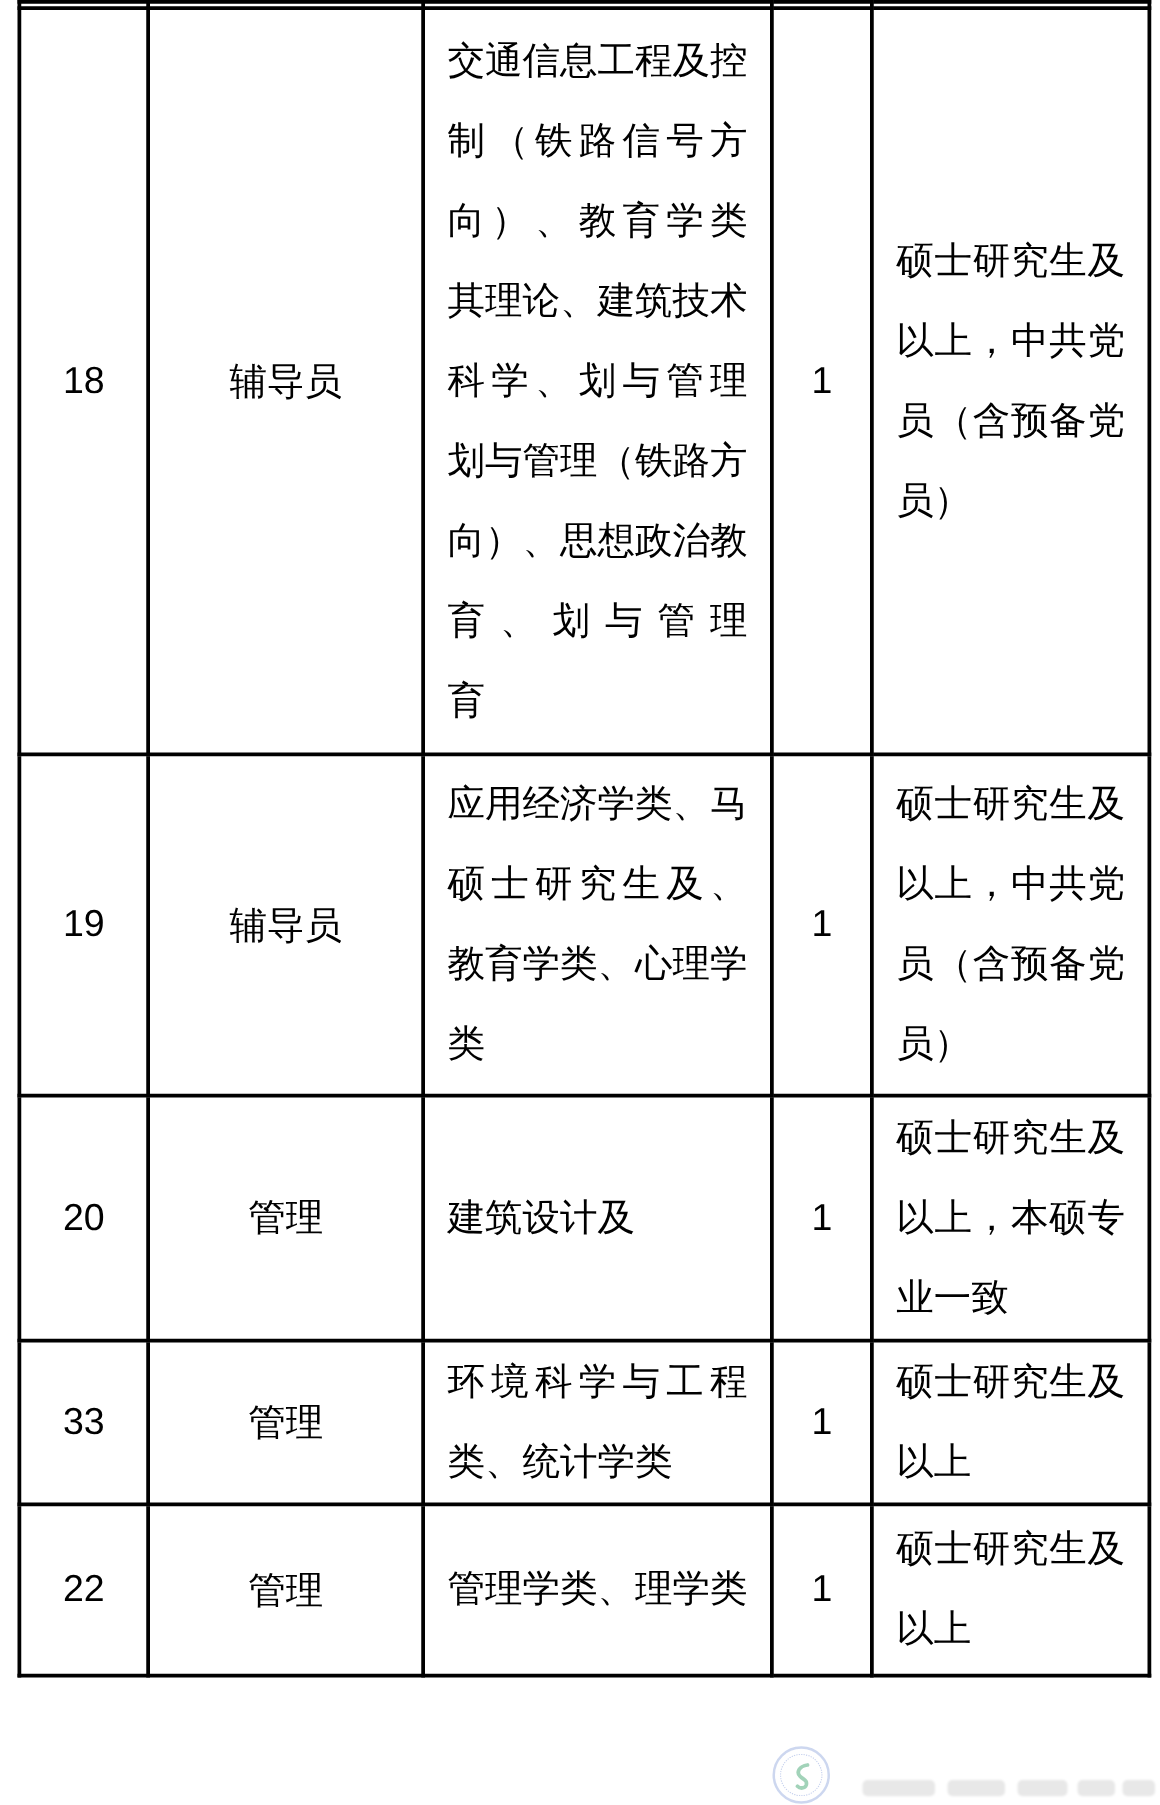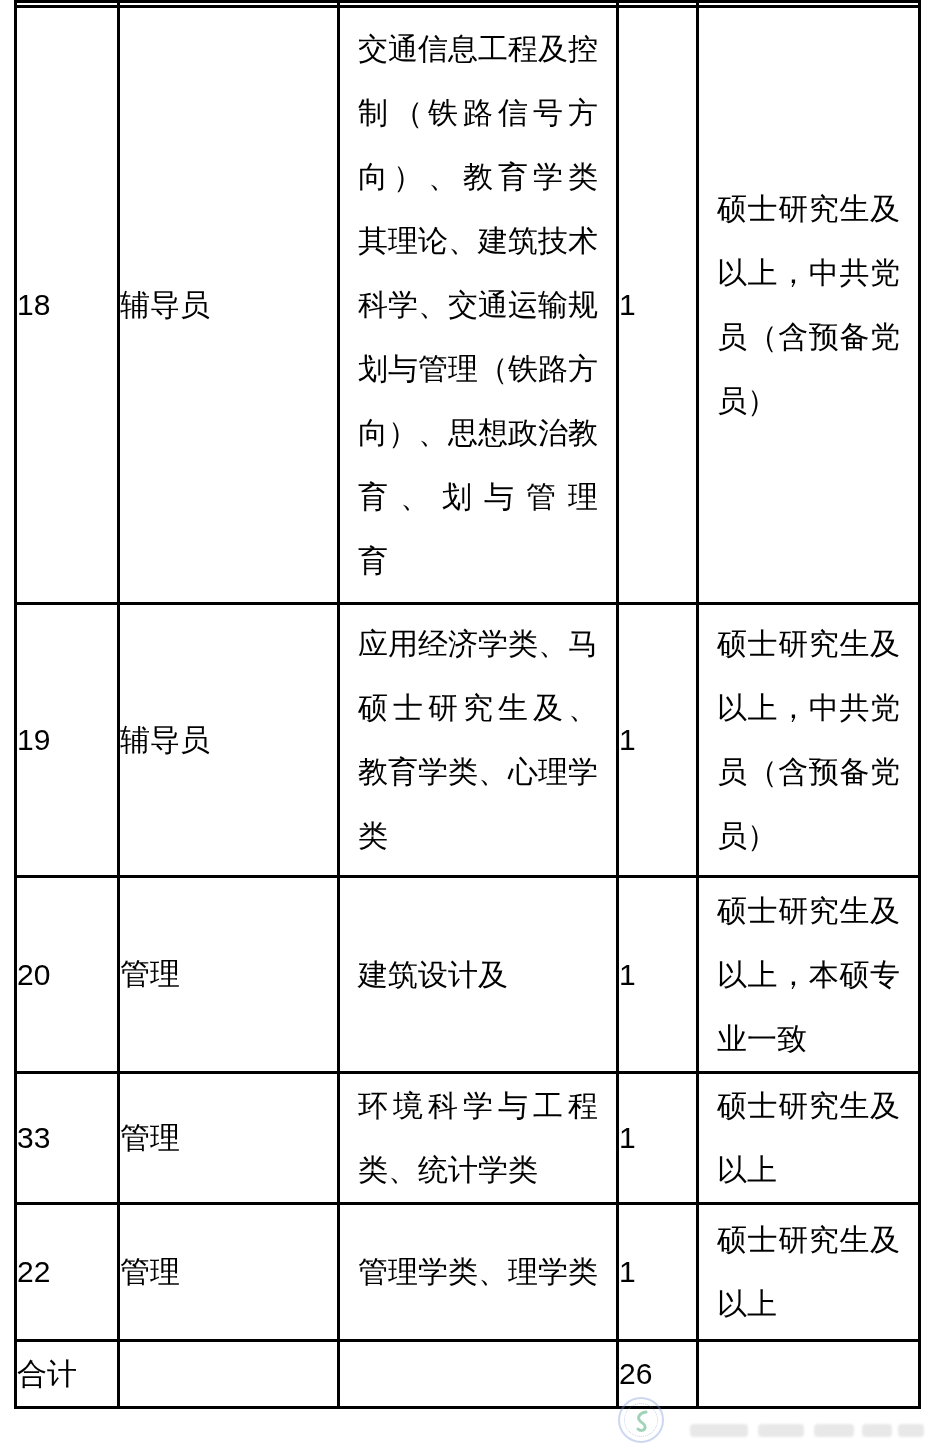--- a/index.html
+++ b/index.html
@@ -36,21 +36,21 @@
   
   tr.cut-row    { height: 5px; }
   tr.cut-row td { padding: 0; font-size: 0; line-height: 0; }
   tr.r-18    { height: 597px; }
   tr.r-19    { height: 273px; }
   tr.r-20    { height: 196px; }
   tr.r-21    { height: 131px; }
   tr.r-22    { height: 137px; }
   tr.r-total { height: 67px;  }
 
-  td.c-seq, td.c-pos, td.c-count { }
+  td.c-seq, td.c-pos, td.c-count { text-align: center; }
   td.c-major, td.c-req { padding: 0 18px; }
 
   .tline {
     line-height: 64px;
     text-align: justify;
     text-align-last: justify;
     white-space: nowrap;
   }
   .tline:last-child { text-align-last: left; }
   .tline:only-child { text-align-last: left; }
@@ -117,21 +117,21 @@
     </tr>
 
     <tr class="r-18">
       <td class="c-seq">18</td>
       <td class="c-pos">辅导员</td>
       <td class="c-major">
             <div class="tline">交通信息工程及控</div>
             <div class="tline">制（铁路信号方</div>
             <div class="tline">向）、教育学类</div>
             <div class="tline">其理论、建筑技术</div>
-            <div class="tline">科学、交通运输规</div>
+            <div class="tline">科学、划与管理</div>
             <div class="tline">划与管理（铁路方</div>
             <div class="tline">向）、思想政治教</div>
             <div class="tline">育、划与管理</div>
             <div class="tline">育</div>
           </td>
       <td class="c-count">1</td>
       <td class="c-req">
             <div class="tline">硕士研究生及</div>
             <div class="tline">以上，中共党</div>
             <div class="tline">员（含预备党</div>
@@ -191,27 +191,20 @@
       <td class="c-major">
             <div class="tline">管理学类、理学类</div>
           </td>
       <td class="c-count">1</td>
       <td class="c-req">
             <div class="tline">硕士研究生及</div>
             <div class="tline">以上</div>
           </td>
     </tr>
 
-    <tr class="r-total">
-      <td class="c-seq">合计</td>
-      <td class="c-pos"></td>
-      <td class="c-major"></td>
-      <td class="c-count">26</td>
-      <td class="c-req"></td>
-    </tr>
   </tbody>
     </table>
 
   <div class="seal">
     <div class="inner-ring"></div>
     <svg class="leaf" viewBox="0 0 16 22">
       <path d="M12 2 C 5 3, 3 8, 6 11 C 9 14, 12 14, 11 18 C 10 21, 6 21, 4 19" fill="none" stroke="rgba(74,168,119,0.6)" stroke-width="3" stroke-linecap="round"></path>
     </svg>
   </div>
 

